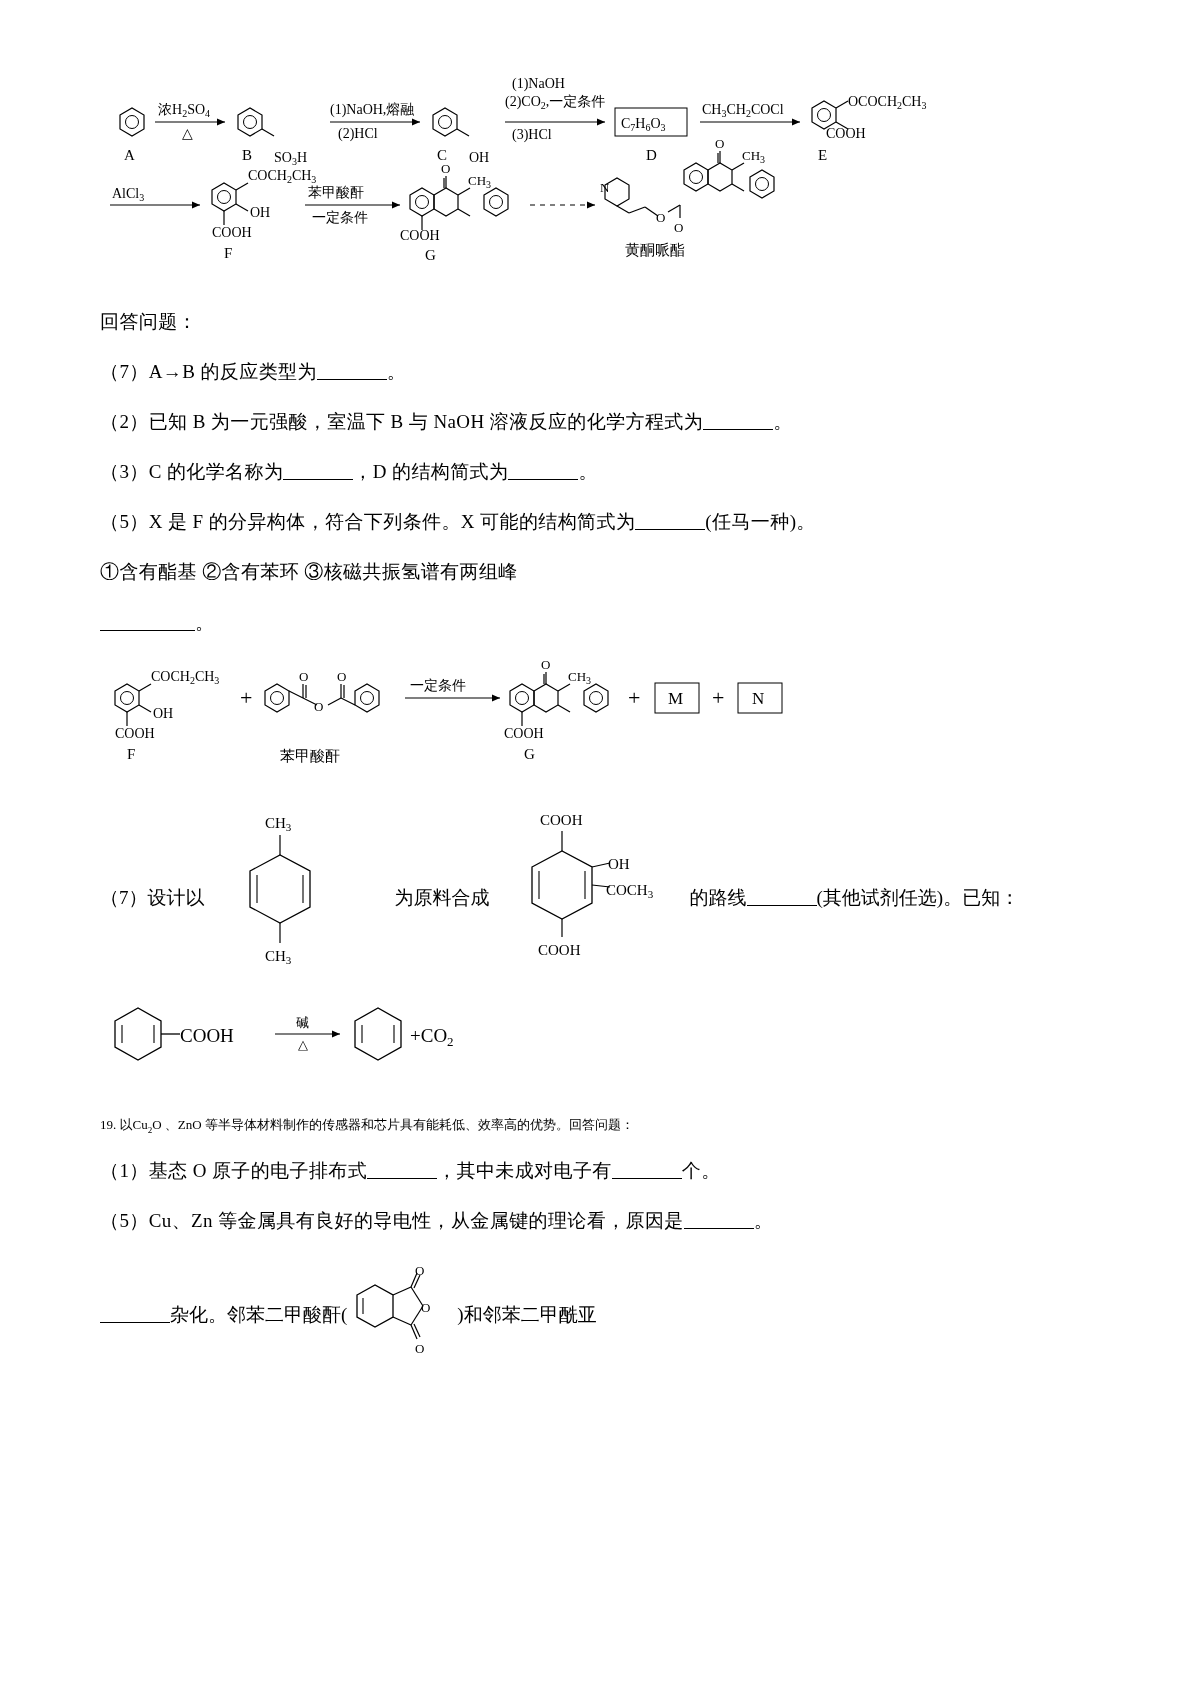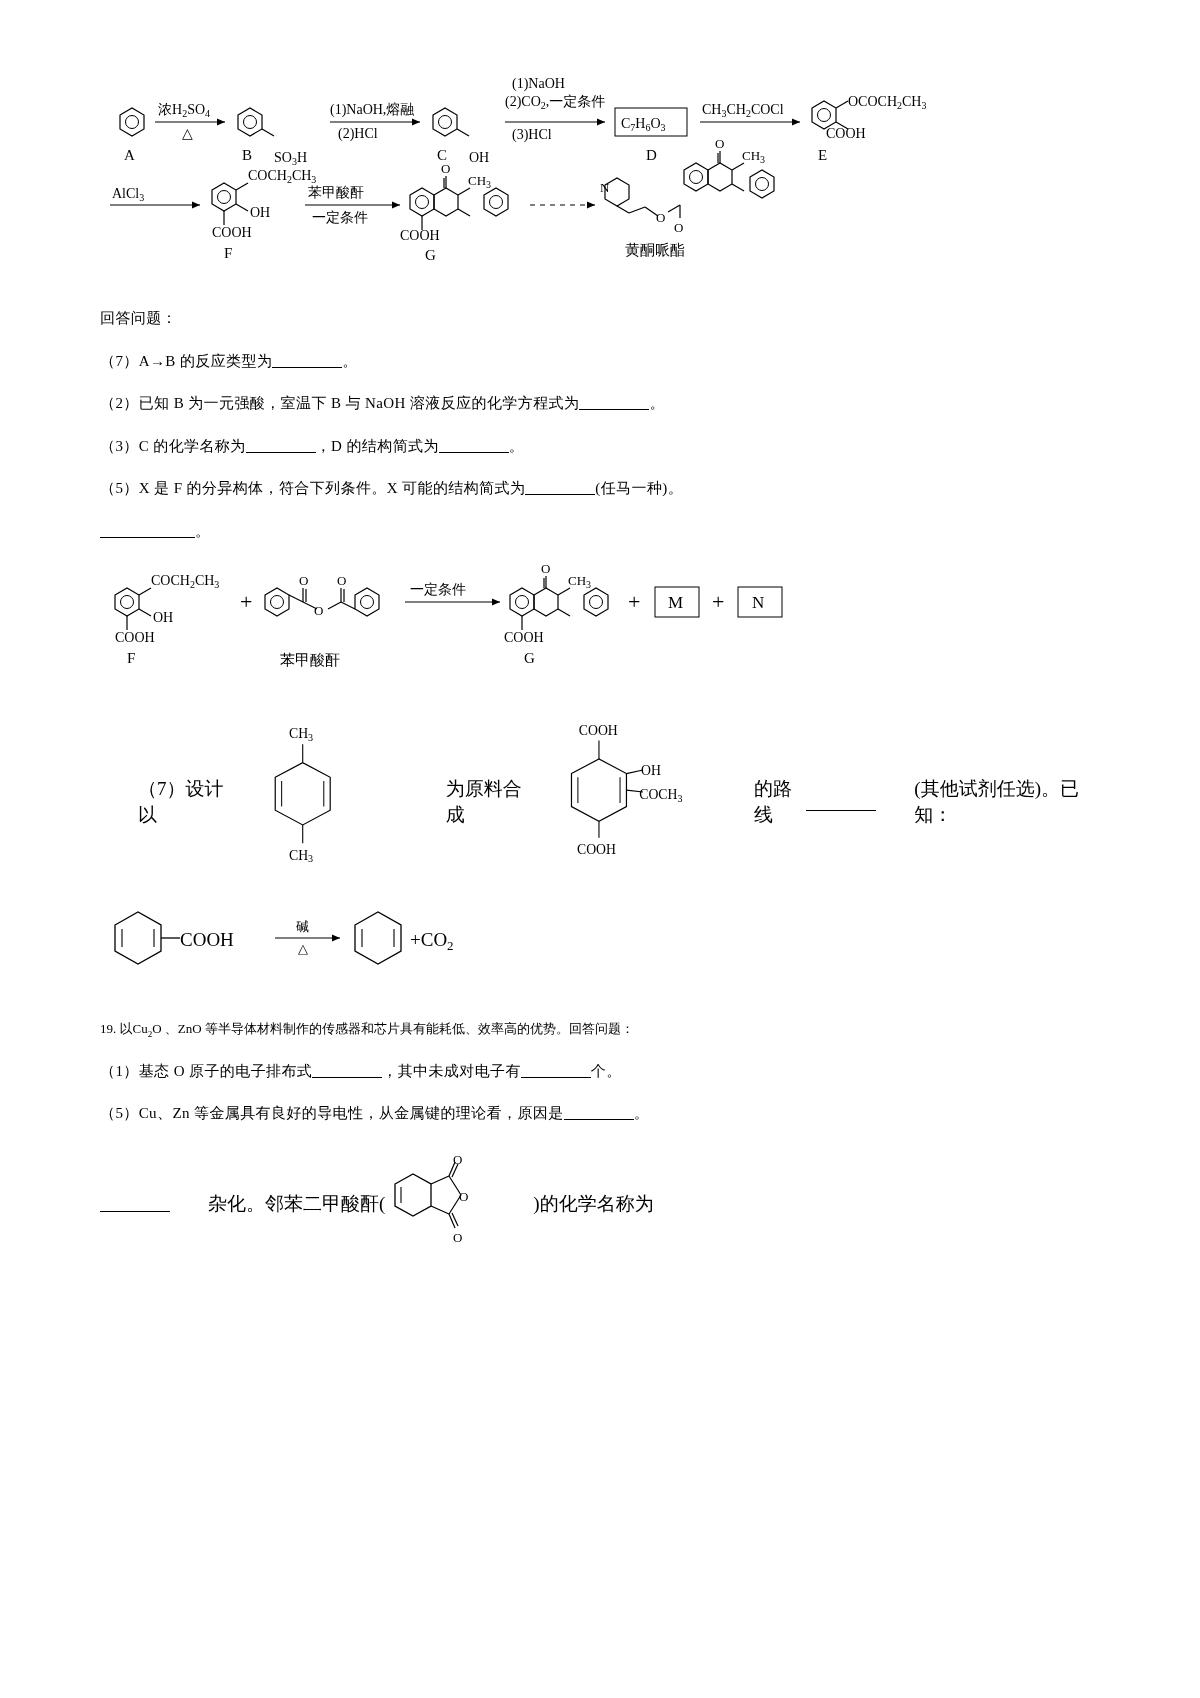--- a/index.html
+++ b/index.html
@@ -10,41 +10,41 @@
     color:#000;
   }
   .page{
     width:1200px;
     min-height:1698px;
     padding:40px 100px 40px 100px;
     box-sizing:border-box;
     position:relative;
   }
   .q-line{
-    font-size:15px;
+    font-size:19px;
     line-height:1.9;
     margin:14px 0 0 0;
     letter-spacing:0.4px;
   }
   .blank{
     display:inline-block;
     border-bottom:1px solid #000;
     min-width:70px;
     height:1em;
     vertical-align:-2px;
   }
   .scheme{
     width:100%;
     overflow:visible;
   }
   .label{font-size:15px;font-family:"Liberation Serif",serif;}
   .sec-title{font-size:13px;line-height:1.9;margin-top:30px;}
   svg{display:block;}
   .row-flex{display:flex;align-items:center;}
-  .note{font-size:19px;margin-left:38px;}
+  .note{font-size:19px;}
   sub{font-size:0.7em;}
 </style>
 </head>
 <body>
 
 <div class="page">
 
   <div class="scheme">
     <svg width="1000" height="250" viewBox="0 0 1000 250">
       <defs>
@@ -182,20 +182,21 @@
 
   <div class="q-line">
     <span>（3）C 的化学名称为</span><span class="blank"></span><span>，D 的结构简式为</span><span class="blank"></span><span>。</span>
   </div>
 
 
   <div class="q-line">
     <span>（5）X 是 F 的分异构体，符合下列条件。X 可能的结构简式为</span><span class="blank"></span><span>(任马一种)。</span>
   </div>
 
+  <div class="q-line">①含有酯基  ②含有苯环  ③核磁共振氢谱有两组峰</div>
 
   <div class="q-line">
     <span class="blank" style="min-width:95px"></span><span>。</span>
   </div>
 
   <div class="scheme">
     <svg width="1000" height="150" viewBox="0 0 1000 150">
       <defs>
         <marker id="arrH2" markerWidth="8" markerHeight="8" refX="7" refY="3" orient="auto">
           <path d="M0,0 L7,3 L0,6 z" fill="#000"></path>
@@ -341,16 +342,16 @@
       <line x1="64" y1="22" x2="76" y2="41" stroke="#000" stroke-width="1.2"></line>
       <line x1="64" y1="60" x2="76" y2="41" stroke="#000" stroke-width="1.2"></line>
       <text x="74" y="47" font-size="13">O</text>
       <line x1="64" y1="22" x2="70" y2="8" stroke="#000" stroke-width="1.2"></line>
       <line x1="67" y1="23" x2="73" y2="10" stroke="#000" stroke-width="1.2"></line>
       <text x="68" y="10" font-size="13">O</text>
       <line x1="64" y1="60" x2="70" y2="74" stroke="#000" stroke-width="1.2"></line>
       <line x1="67" y1="59" x2="73" y2="72" stroke="#000" stroke-width="1.2"></line>
       <text x="68" y="88" font-size="13">O</text>
     </svg>
-    <span class="note">)的化学名称为</span>
+    <span class="note">)和邻苯二甲酰亚</span>
   </div>
 
 </div>
 
 </body></html>

